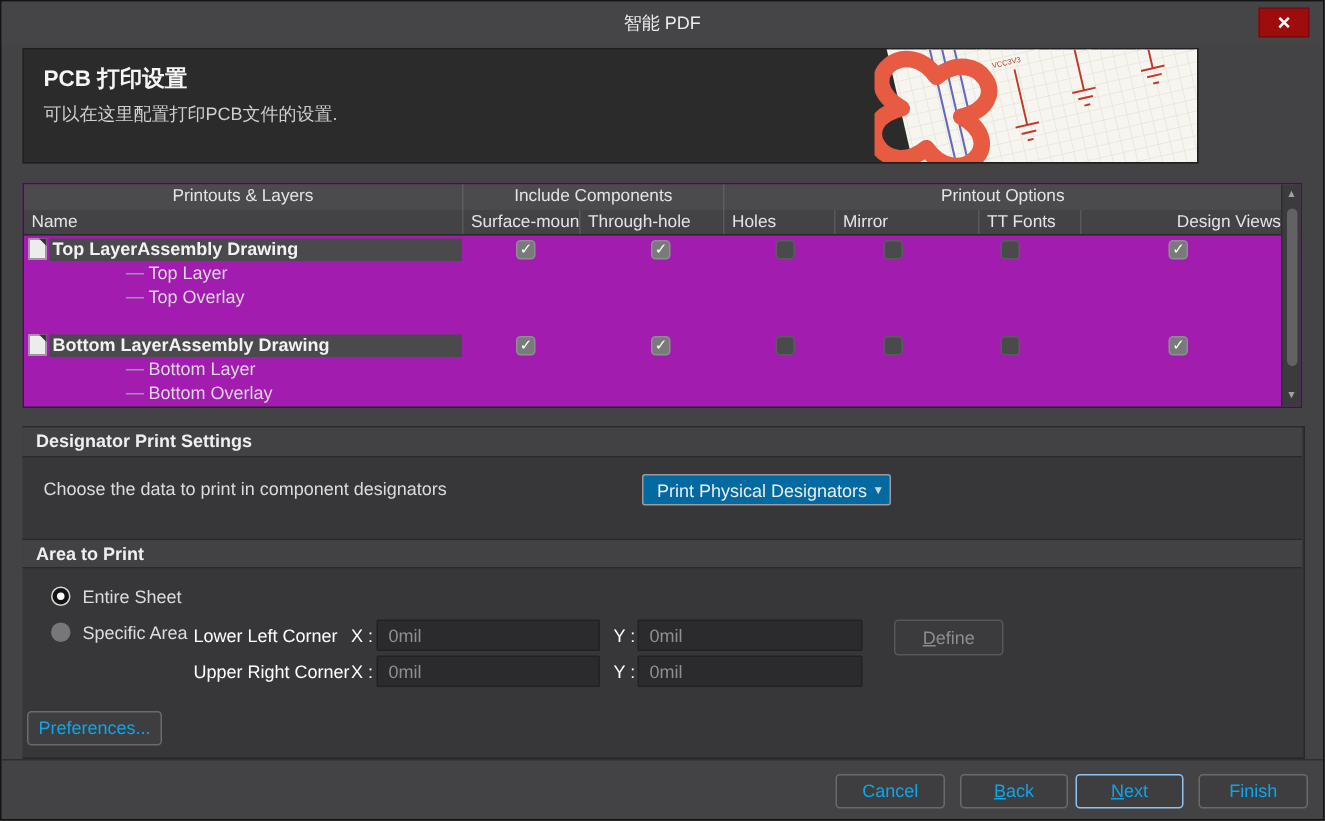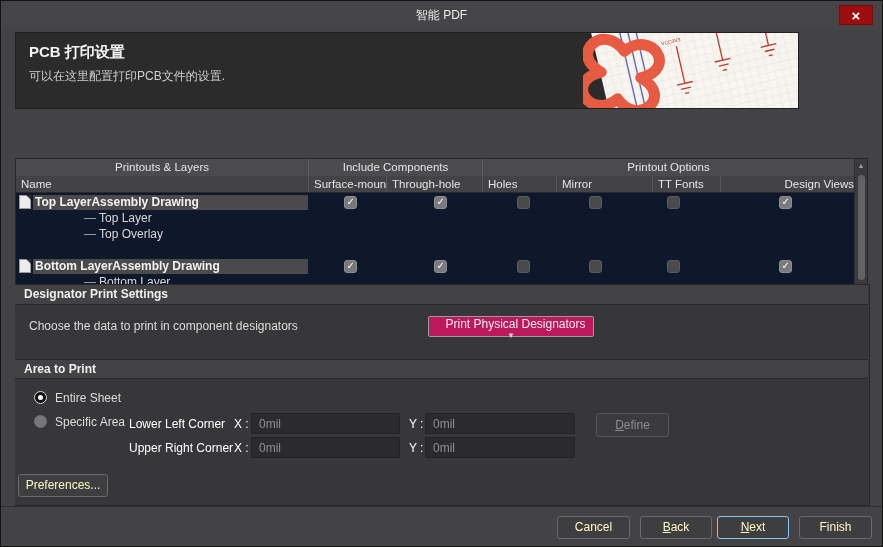--- a/index.html
+++ b/index.html
@@ -31,21 +31,21 @@
   .banner {
     position: absolute; left: 14px; top: 31px; width: 784px; height: 77px;
     background: #2b2b2b; border: 1px solid #202022;
   }
   .banner-title { position: absolute; left: 13px; top: 10px; font-size: 15px; font-weight: bold; color: #f5f5f5; }
   .banner-sub   { position: absolute; left: 13px; top: 35px; font-size: 12px; color: #cfcfcf; }
   .banner-art   { position: absolute; right: 0; top: 0; width: 215px; height: 75px; }
   
   .ptable {
     position: absolute; left: 14px; top: 121px; width: 853px; height: 150px;
-    background: #0f172a; border: 1px solid #262628; margin-top: 36px;
+    background: #a21caf; border: 1px solid #262628;
   }
   .grp-row { position: absolute; left: 0; top: 0; width: 851px; height: 17px; background: #4b4b4e; }
   .grp-cell { position: absolute; top: 0; height: 17px; line-height: 17px; text-align: center;
               color: #e4e4e4; font-size: 11.5px; }
   .grp-cell + .grp-cell { border-left: 1px solid #5e5e60; }
   .col-row { position: absolute; left: 0; top: 17px; width: 851px; height: 17px; background: #434346;
              border-bottom: 1px solid #2a2a2c; }
   .col-cell { position: absolute; top: 0; height: 16px; line-height: 16px; padding-left: 5px;
               color: #e4e4e4; font-size: 11.5px; white-space: nowrap; overflow: hidden; }
   .col-cell.tick { border-left: 1px solid #58585a; }
@@ -84,38 +84,38 @@
     background: #37373a; border: 1px solid #28282a; border-left: none; border-right: 1px solid #28282a;
   }
   .sec-hdr { position: absolute; left: 0; width: 853px; height: 20px; background: #424245;
              border-bottom: 1px solid #2a2a2c; line-height: 19px; padding-left: 9px;
              font-weight: bold; color: #efefef; font-size: 12px; }
   .sec-hdr.second { border-top: 1px solid #2a2a2c; }
   .plain-label { position: absolute; color: #dcdcdc; font-size: 12px; white-space: nowrap; }
   .dim-label { position: absolute; color: #ffffff; font-size: 12px; white-space: nowrap; }
   
   .dropdown { position: absolute; left: 413px; top: 31px; width: 166px; height: 21px;
-              background: #be185d; border: 1px solid #9b9b9d; border-radius: 2px;
-              display: flex; align-items: center; cursor: pointer; flex-direction: column; }
+              background: #0369a1; border: 1px solid #9b9b9d; border-radius: 2px;
+              display: flex; align-items: center; cursor: pointer; }
   .dropdown-value { flex: 1; padding-left: 9px; color: #ececec; font-size: 12px; white-space: nowrap; }
   .dropdown-caret { width: 18px; text-align: center; color: #d2d2d4; font-size: 8px; }
   .dropdown-caret::after { content: "\25BC"; }
   
   .radio { position: absolute; width: 13px; height: 13px; border-radius: 50%;
            background: #77777a; border: 1px solid #77777a; cursor: pointer; }
   .radio.checked { background: #141414; border-color: #d8d8d8; }
   .radio.checked::after { content: ""; position: absolute; left: 3px; top: 3px; width: 5px; height: 5px;
            border-radius: 50%; background: #ffffff; }
   
   .tin { position: absolute; height: 21px; background: #2b2b2d; border: 1px solid #222224;
          color: #8f8f92; font-size: 12px; font-family: "Liberation Sans", sans-serif;
          padding: 0 7px; border-radius: 1px; }
   
   .btn { background: #3e3e41; border: 1px solid #6a6a6d; border-radius: 3px;
-         color: #fef9c3; font-size: 12px; text-align: center; cursor: pointer;
+         color: #0ea5e9; font-size: 12px; text-align: center; cursor: pointer;
          font-family: "Liberation Sans", sans-serif; display: block; }
   .btn.disabled { color: #8d8d90; border-color: #57575a; background: #3b3b3e; }
   .ul::first-letter { text-decoration: underline; }
   .define-btn { position: absolute; left: 581px; top: 128px; width: 73px; height: 24px; line-height: 22px; }
   .prefs-btn  { position: absolute; left: 3px; top: 189px; width: 90px; height: 23px; line-height: 21px; }
   
   .footer-sep { position: absolute; left: 0; right: 0; top: 505px; height: 1px; background: #2e2e30; }
   .fbtn { position: absolute; top: 515px; height: 23px; line-height: 21px; }
   .fbtn.cancel { left: 556px; width: 73px; }
   .fbtn.back   { left: 639px; width: 72px; }

